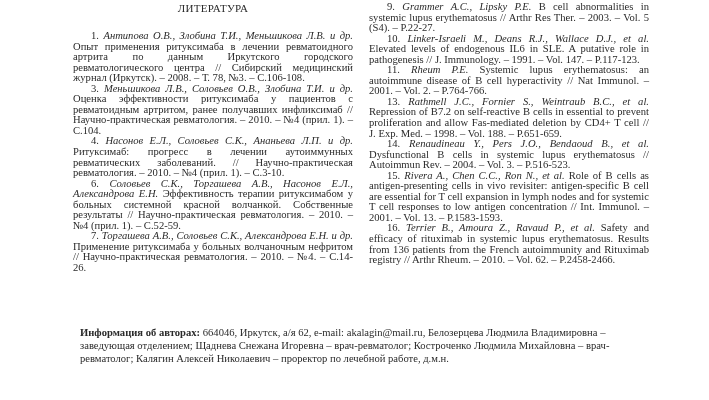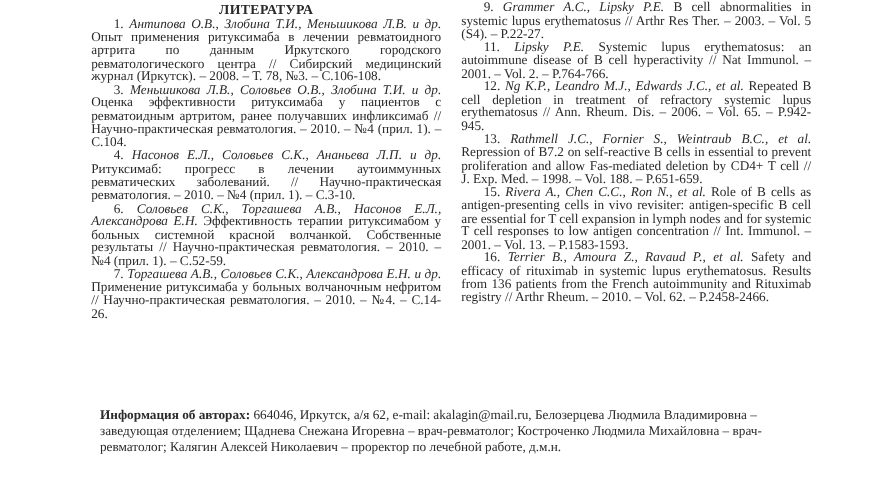--- a/index.html
+++ b/index.html
@@ -10,22 +10,22 @@
   }
   .col {
     position: absolute; top: 3px;
     font-family: "Liberation Serif", serif;
     font-size: 10.6px; line-height: 10.55px;
     text-align: justify;
   }
   .col-left { left: 73px; width: 280px; }
   .col-right { left: 369px; width: 280px; top: 2px; }
   .heading {
-    text-align: center; font-weight: bold; font-size: 11px;
-    letter-spacing: 0.3px; margin: 0 0 1px 0; line-height: 11px;
+    text-align: center; font-weight: normal; font-size: 11px;
+    letter-spacing: 0.3px; margin: 0 0 17px 0; line-height: 11px;
   }
   .ref { text-indent: 18px; margin: 0; }
   .ref .authors { font-style: italic; }
   .cont { margin: 0; }
   .author-info {
     position: absolute; left: 80px; top: 326px; width: 560px;
     font-family: "Liberation Serif", serif;
     font-size: 10.6px; line-height: 13px; 
   }
   .author-info .label { font-weight: bold; }
@@ -40,23 +40,24 @@
       <p class="ref"><span>3.</span> <span class="authors">Меньшикова Л.В., Соловьев О.В., Злобина Т.И. и др.</span> <span>Оценка эффективности ритуксимаба у пациентов с ревматоидным артритом, ранее получавших инфликсимаб // Научно-практическая ревматология. – 2010. – №4 (прил. 1). – С.104.</span></p>
       <p class="ref"><span>4.</span> <span class="authors">Насонов Е.Л., Соловьев С.К., Ананьева Л.П. и др.</span> <span>Ритуксимаб: прогресс в лечении аутоиммунных ревматических заболеваний. // Научно-практическая ревматология. – 2010. – №4 (прил. 1). – С.3-10.</span></p>
       <p class="ref"><span>6.</span> <span class="authors">Соловьев С.К., Торгашева А.В., Насонов Е.Л., Александрова Е.Н.</span> <span>Эффективность терапии ритуксимабом у больных системной красной волчанкой. Собственные результаты // Научно-практическая ревматология. – 2010. – №4 (прил. 1). – С.52-59.</span></p>
       <p class="ref"><span>7.</span> <span class="authors">Торгашева А.В., Соловьев С.К., Александрова Е.Н. и др.</span> <span>Применение ритуксимаба у больных волчаночным нефритом // Научно-практическая ревматология. – 2010. – №4. – С.14-26.</span></p>
     </div>
 </div>
 
 <div class="col col-right">
   <div id="right-refs">
       <p class="ref"><span>9.</span> <span class="authors">Grammer A.C., Lipsky P.E.</span> <span>B cell abnormalities in systemic lupus erythematosus // Arthr Res Ther. – 2003. – Vol. 5 (S4). – P.22-27.</span></p>
-      <p class="ref"><span>11.</span> <span class="authors">Lipsky P.E.</span> <span>Systemic lupus erythematosus: an autoimmune disease of B cell hyperactivity // Nat Immunol. – 2001. – Vol. 2. – P.764-766.</span></p>
-      <p class="ref"><span>12.</span> <span class="authors">Ng K.P., Leandro M.J., Edwards J.C., et al.</span> <span>Repeated B cell depletion in treatment of refractory systemic lupus erythematosus // Ann. Rheum. Dis. – 2006. – Vol. 65. – P.942-945.</span></p>
+      <p class="ref"><span>10.</span> <span class="authors">Linker-Israeli M., Deans R.J., Wallace D.J., et al.</span> <span>Elevated levels of endogenous IL6 in SLE. A putative role in pathogenesis // J. Immunology. – 1991. – Vol. 147. – P.117-123.</span></p>
+      <p class="ref"><span>11.</span> <span class="authors">Rheum P.E.</span> <span>Systemic lupus erythematosus: an autoimmune disease of B cell hyperactivity // Nat Immunol. – 2001. – Vol. 2. – P.764-766.</span></p>
       <p class="ref"><span>13.</span> <span class="authors">Rathmell J.C., Fornier S., Weintraub B.C., et al.</span> <span>Repression of B7.2 on self-reactive B cells in essential to prevent proliferation and allow Fas-mediated deletion by CD4+ T cell // J. Exp. Med. – 1998. – Vol. 188. – P.651-659.</span></p>
+      <p class="ref"><span>14.</span> <span class="authors">Renaudineau Y., Pers J.O., Bendaoud B., et al.</span> <span>Dysfunctional B cells in systemic lupus erythematosus // Autoimmun Rev. – 2004. – Vol. 3. – P.516-523.</span></p>
       <p class="ref"><span>15.</span> <span class="authors">Rivera A., Chen C.C., Ron N., et al.</span> <span>Role of B cells as antigen-presenting cells in vivo revisiter: antigen-specific B cell are essential for T cell expansion in lymph nodes and for systemic T cell responses to low antigen concentration // Int. Immunol. – 2001. – Vol. 13. – P.1583-1593.</span></p>
       <p class="ref"><span>16.</span> <span class="authors">Terrier B., Amoura Z., Ravaud P., et al.</span> <span>Safety and efficacy of rituximab in systemic lupus erythematosus. Results from 136 patients from the French autoimmunity and Rituximab registry // Arthr Rheum. – 2010. – Vol. 62. – P.2458-2466.</span></p>
     </div>
 </div>
 
 <div class="author-info">
   <span class="label">Информация об авторах:</span>
   <span>664046, Иркутск, а/я 62, e-mail: akalagin@mail.ru, Белозерцева Людмила Владимировна – заведующая отделением; Щаднева Снежана Игоревна – врач-ревматолог; Костроченко Людмила Михайловна – врач-ревматолог; Калягин Алексей Николаевич – проректор по лечебной работе, д.м.н.</span>
 </div>
 

